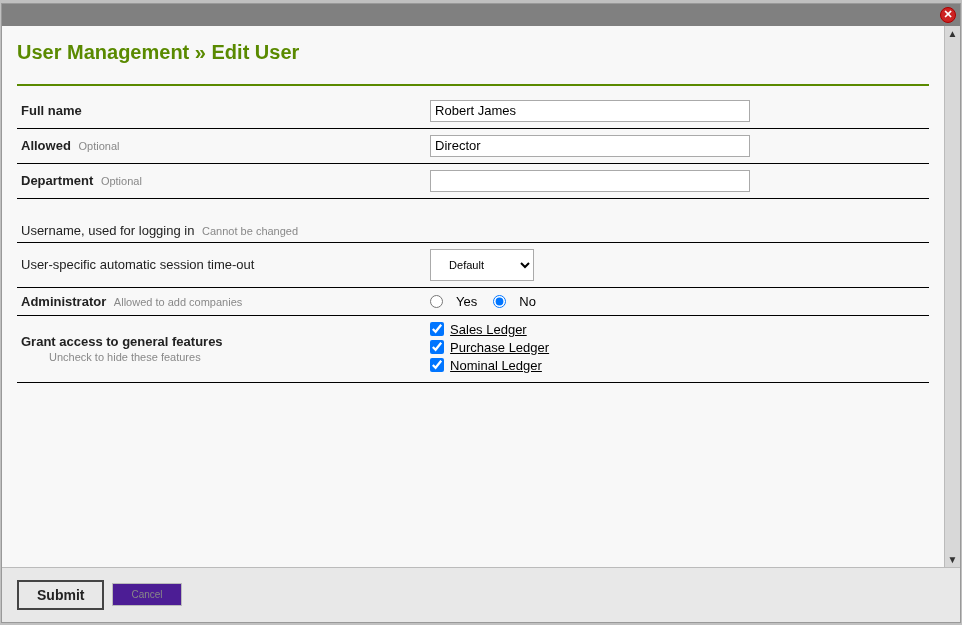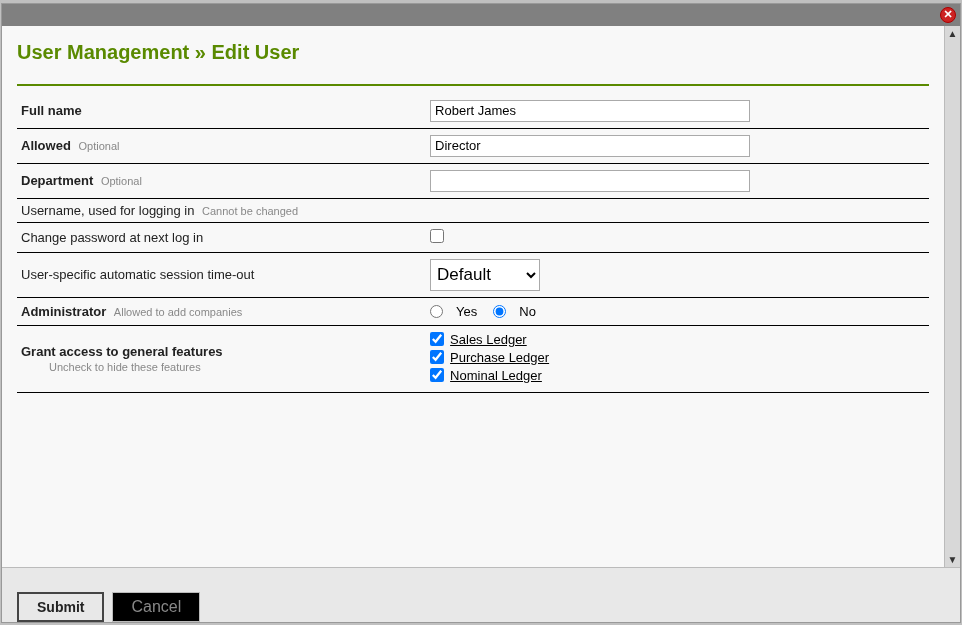--- a/index.html
+++ b/index.html
@@ -96,22 +96,22 @@
       height: 22px;
       border: 1px solid #aaa;
       padding: 2px 4px;
       font-size: 13px;
       background: white;
     }
     select {
       height: 32px;
       border: 1px solid #aaa;
       background: white;
-      font-size: 17px;
-      padding: 1px 2px;
+      font-size: 11px;
+      padding: 1px 14px;
     }
     input[type="checkbox"] {
       width: 14px;
       height: 14px;
     }
     input[type="radio"] {
       margin-right: 3px;
     }
     .radio-group {
       display: flex;
@@ -135,46 +135,46 @@
       padding-top: 6px;
     }
     .grant-hint {
       color: #888;
       font-size: 11px;
       display: block;
       margin-top: 2px;
       margin-left: 28px;
     }
     .username-row td {
-      padding-top: 4px;
+      padding-top: 24px;
       padding-bottom: 4px;
     }
     .footer {
       background: #e8e8e8;
       border-top: 1px solid #bbb;
       height: 55px;
       display: flex;
-      align-items: flex-end;
+      align-items: center;
       padding: 0 15px;
       gap: 8px;
     }
     .btn-submit {
       background: #e8e8e8;
       border: 2px solid #444;
       padding: 5px 18px;
       font-size: 14px;
       font-weight: bold;
       cursor: pointer;
       color: #222;
     }
     .btn-cancel {
-      background: #000000;
+      background: #4c1d95;
       border: 1px solid #bbb;
       padding: 5px 18px;
-      font-size: 16px;
+      font-size: 10px;
       cursor: pointer;
       color: #888;
     }
     .content-wrapper {
       flex: 1;
       display: flex;
       overflow: hidden;
     }
     .main-content {
       flex: 1;
@@ -255,28 +255,20 @@
 
         <tr class="username-row">
           <td colspan="2" class="label-cell">
             <span>Username, used for logging in</span>
             <span class="note">Cannot be changed</span>
           </td>
         </tr>
 
 
 
-        <tr>
-          <td class="label-cell">
-            <span>Change password at next log in</span>
-          </td>
-          <td class="value-cell">
-            <input type="checkbox" style="">
-          </td>
-        </tr>
 
         <tr>
           <td class="label-cell">
             <span>User-specific automatic session time-out</span>
           </td>
           <td class="value-cell">
             <select>
               <option>Default</option>
               <option>15 minutes</option>
               <option>30 minutes</option>

